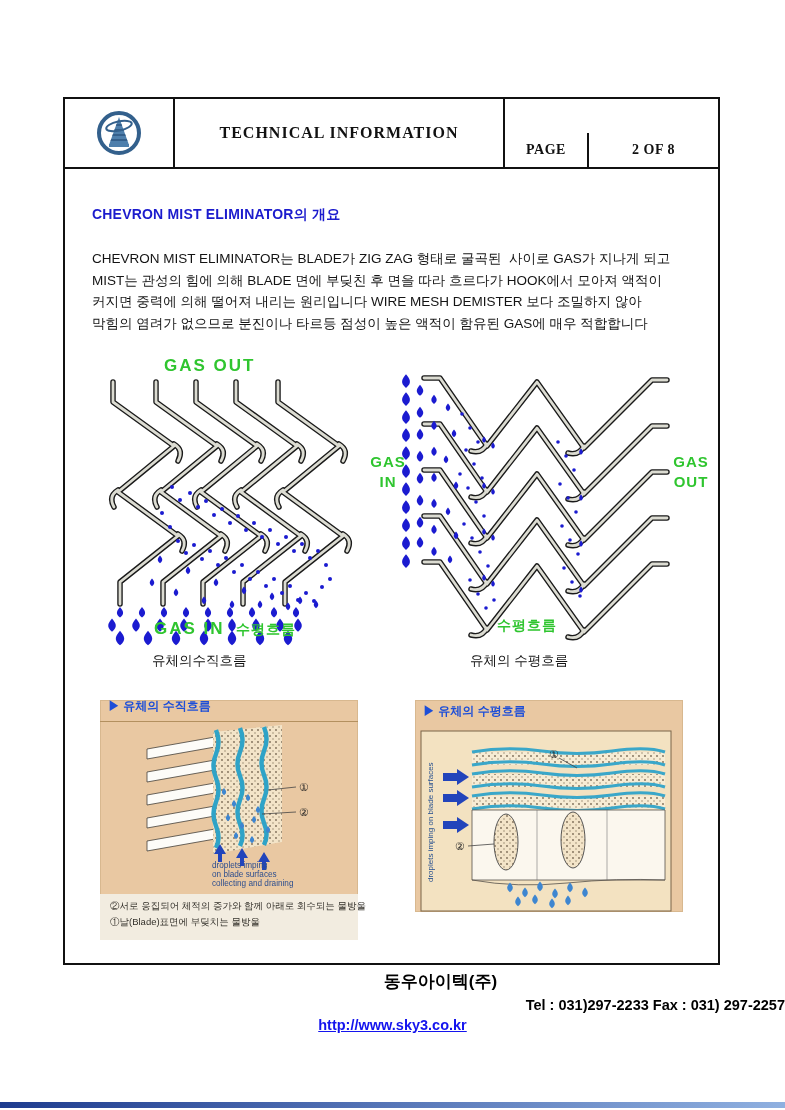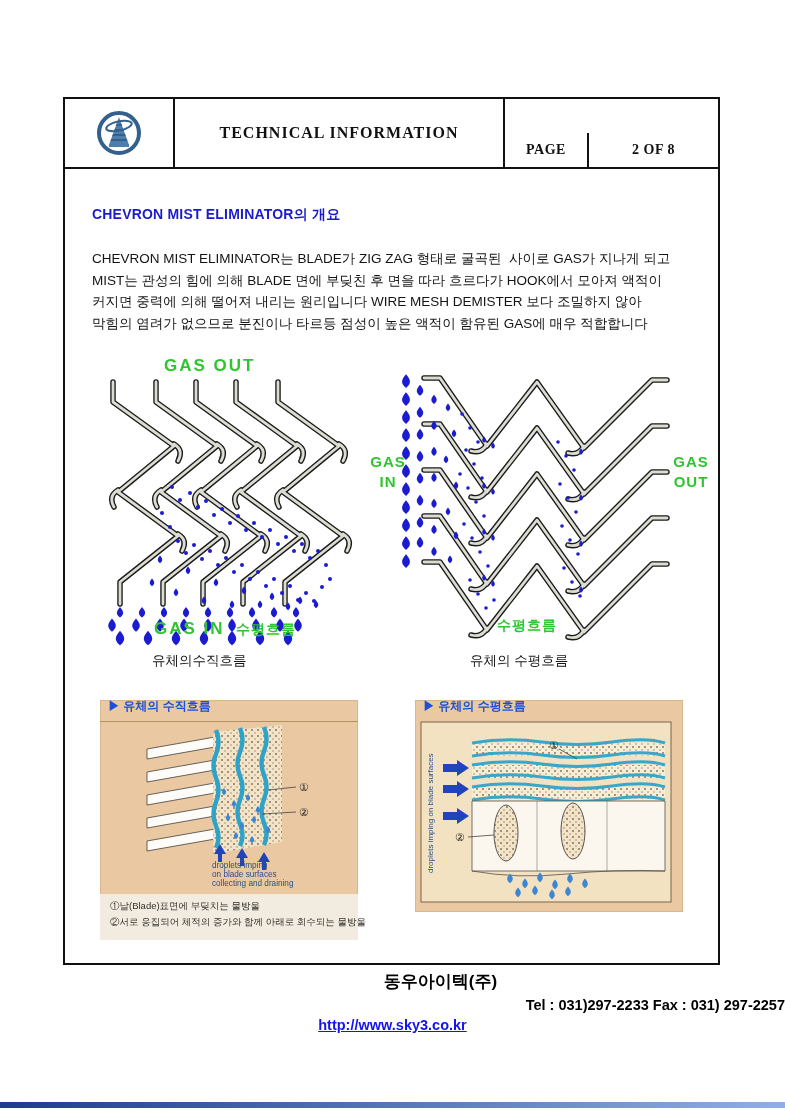--- a/index.html
+++ b/index.html
@@ -32,21 +32,21 @@
   .glab.big{font-size:17px;letter-spacing:2px;white-space:nowrap;}
   .glab.mid{font-size:14px;letter-spacing:1px;white-space:nowrap;}
   .glab.wrap{font-size:15px;letter-spacing:1px;line-height:1.3;text-align:center;}
   .caption{position:absolute;font-size:13.5px;color:#141414;white-space:pre;}
 
   
   .scan{position:absolute;background:#e9c8a2;box-shadow:0 0 0 1px #d8b88f inset;}
   .scan-title{height:22px;display:flex;align-items:center;padding:2px 8px 10px 8px;
               color:#1d4ed8;font-weight:bold;font-size:12px;white-space:pre;
               border-bottom:1px solid #b3905f;box-sizing:border-box;}
-  .scan-title.noline{border-bottom:none;height:21px;}
+  .scan-title.noline{border-bottom:none;height:30px;}
   .scan-cap{height:46px;background:#f2ece0;padding:4px 10px;box-sizing:border-box;
             font-size:9.5px;line-height:1.7;color:#33302a;}
   .scan-cap div{white-space:pre;}
 
   
   .f-company{position:absolute;left:0;top:970px;width:100%;text-align:center;
              font-weight:bold;font-size:17px;color:#000;padding-left:48px;}
   .f-tel{position:absolute;left:0;top:997px;width:100%;text-align:right;
          font-weight:bold;font-size:14.5px;color:#000;}
   .f-url{position:absolute;left:0;top:1016px;width:100%;text-align:center;}
@@ -352,22 +352,22 @@
       </g>
       <text x="199" y="69" font-size="11" fill="#222">①</text>
       <text x="199" y="94" font-size="11" fill="#222">②</text>
       <g font-size="8.2" fill="#2d4e8e">
         <text x="112" y="146">droplets imping</text>
         <text x="112" y="155">on blade surfaces</text>
         <text x="112" y="164">collecting and draining</text>
       </g>
     </svg>
     <div class="scan-cap">
+      <div>②서로 응집되어 체적의 증가와 함께 아래로 회수되는 물방울</div>
       <div>①날(Blade)표면에 부딪치는 물방울</div>
-      <div>②서로 응집되어 체적의 증가와 함께 아래로 회수되는 물방울</div>
     </div>
   </div>
 
   <div class="scan" style="left:415px;top:700px;width:268px;height:212px">
     <div class="scan-title noline">▶ 유체의 수평흐름</div>
     <svg width="268" height="194" viewBox="0 0 268 194">
       <rect x="6" y="1" width="250" height="180" fill="#f3e2c1" stroke="#7a6448" stroke-width="1"></rect>
       <text transform="translate(18,152) rotate(-90)" font-size="8" fill="#27508f">droplets imping on blade surfaces</text>
       <g fill="#2244bb">
         <use href="#arrR" transform="translate(28,47)"></use>

